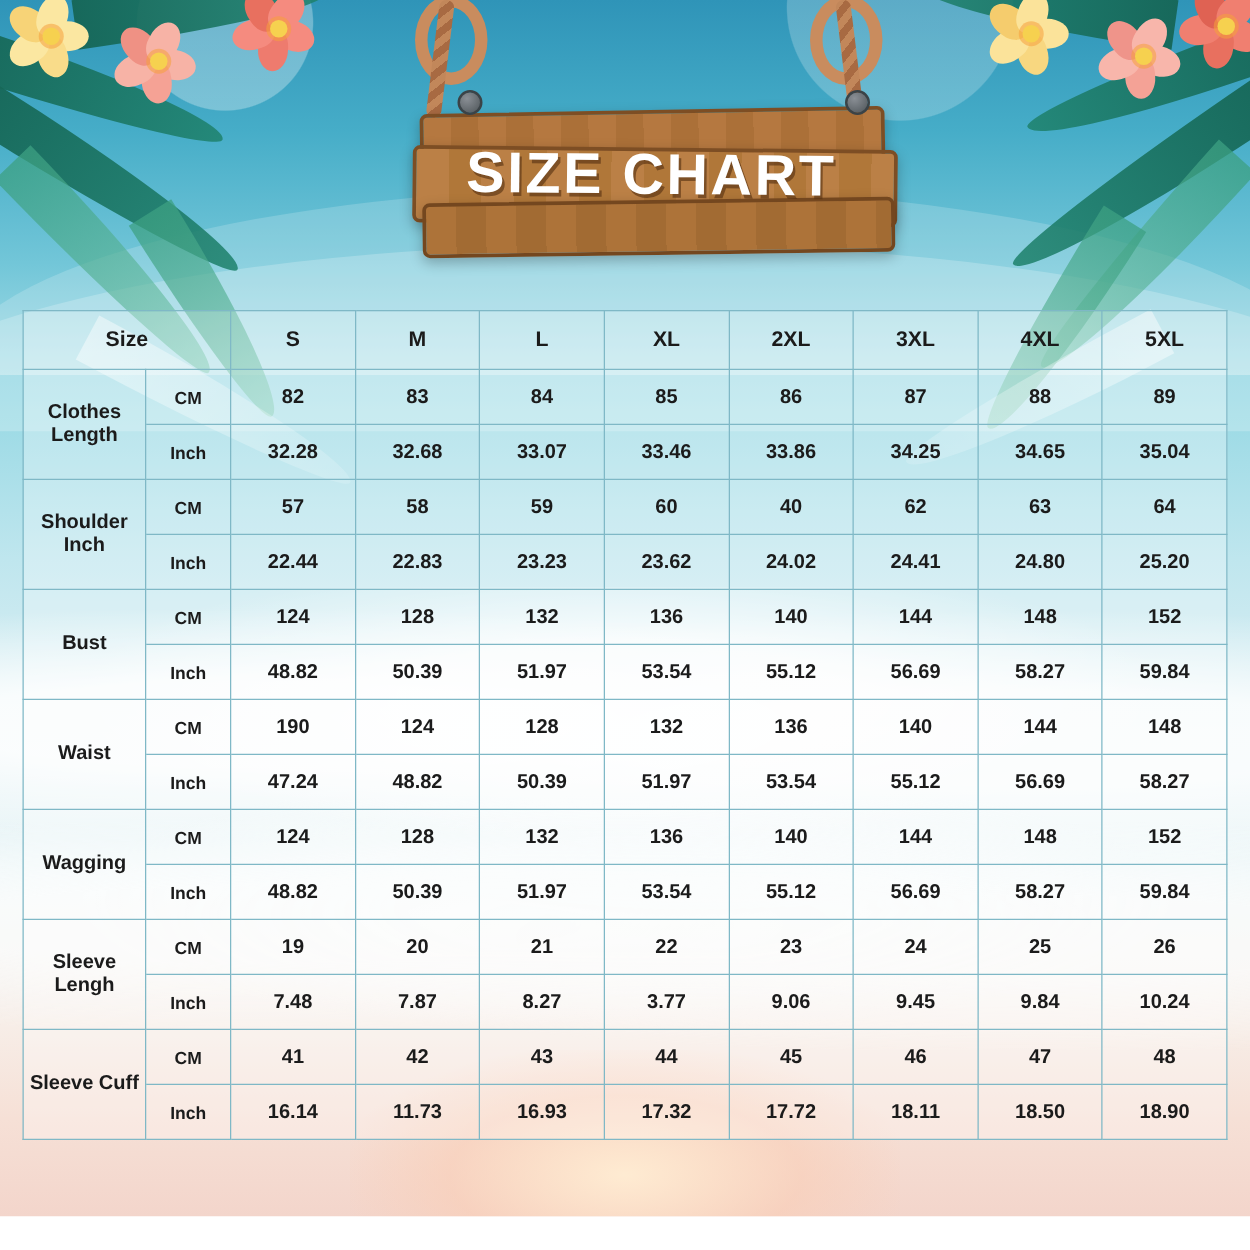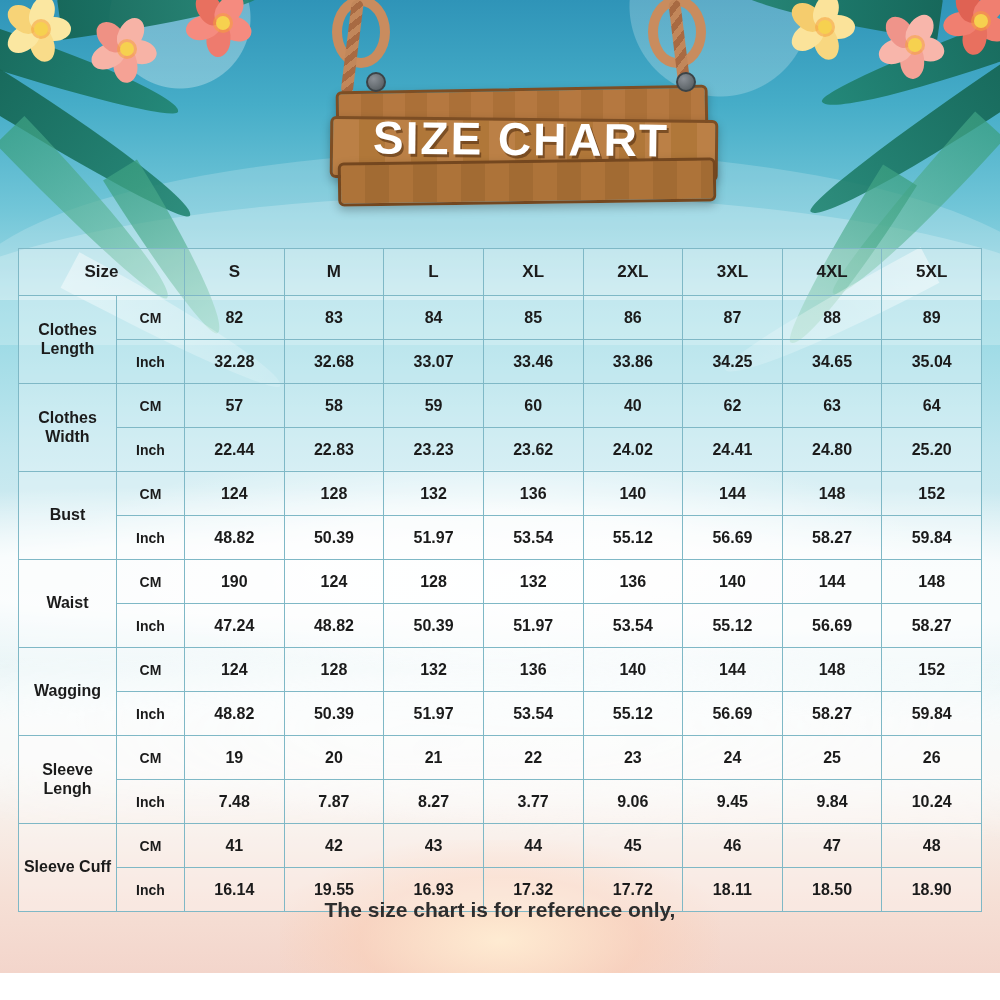--- a/index.html
+++ b/index.html
@@ -343,21 +343,21 @@
           <td class="val-cell">32.68</td>
           <td class="val-cell">33.07</td>
           <td class="val-cell">33.46</td>
           <td class="val-cell">33.86</td>
           <td class="val-cell">34.25</td>
           <td class="val-cell">34.65</td>
           <td class="val-cell">35.04</td>
         </tr>
 
         <tr>
-          <td class="lbl-cell" rowspan="2">Clothes Width</td>
+          <td class="lbl-cell" rowspan="2">Shoulder Inch</td>
           <td class="unit-cell">CM</td>
           <td class="val-cell">57</td>
           <td class="val-cell">58</td>
           <td class="val-cell">59</td>
           <td class="val-cell">60</td>
           <td class="val-cell">40</td>
           <td class="val-cell">62</td>
           <td class="val-cell">63</td>
           <td class="val-cell">64</td>
         </tr>
@@ -477,29 +477,28 @@
           <td class="val-cell">43</td>
           <td class="val-cell">44</td>
           <td class="val-cell">45</td>
           <td class="val-cell">46</td>
           <td class="val-cell">47</td>
           <td class="val-cell">48</td>
         </tr>
         <tr>
           <td class="unit-cell">Inch</td>
           <td class="val-cell">16.14</td>
-          <td class="val-cell">19.55</td>
+          <td class="val-cell">11.73</td>
           <td class="val-cell">16.93</td>
           <td class="val-cell">17.32</td>
           <td class="val-cell">17.72</td>
           <td class="val-cell">18.11</td>
           <td class="val-cell">18.50</td>
           <td class="val-cell">18.90</td>
         </tr>
       </tbody>
     </table>
   </div>
 
   <div class="note">
-    <div>The size chart is for reference only,</div>
   </div>
 
 </div>
 
 </body></html>

